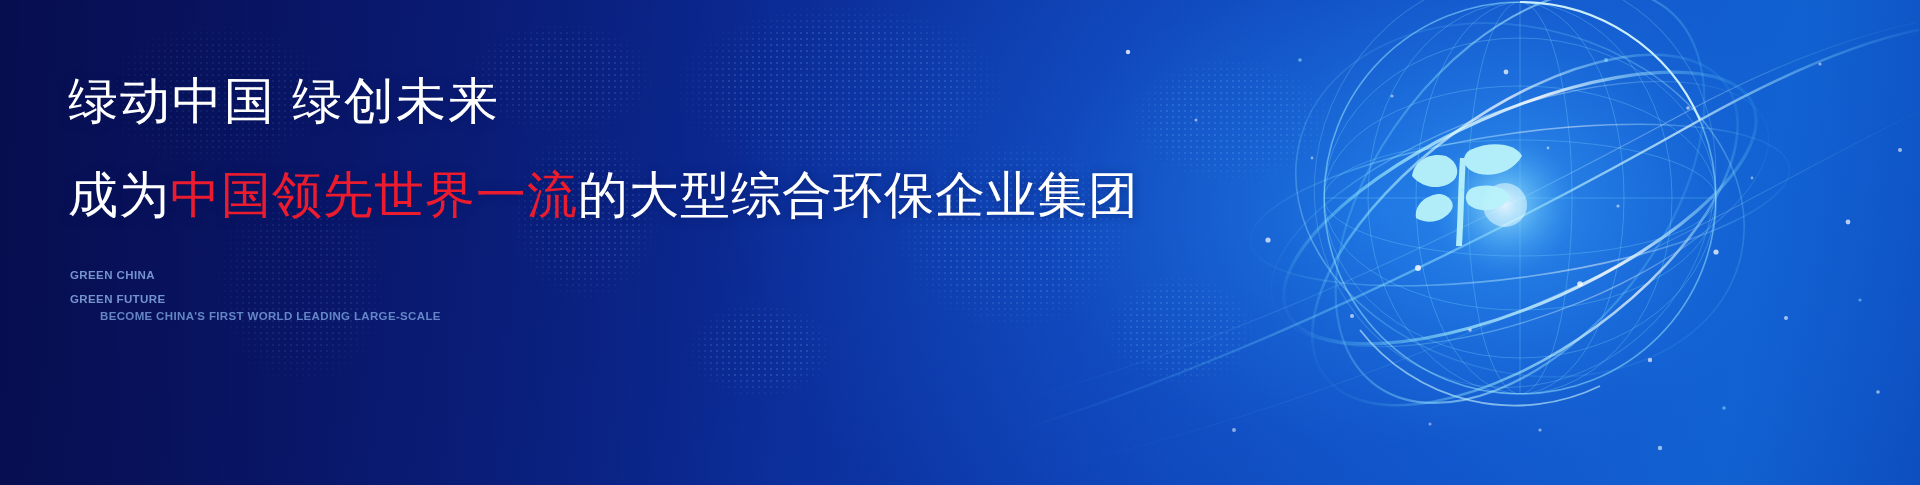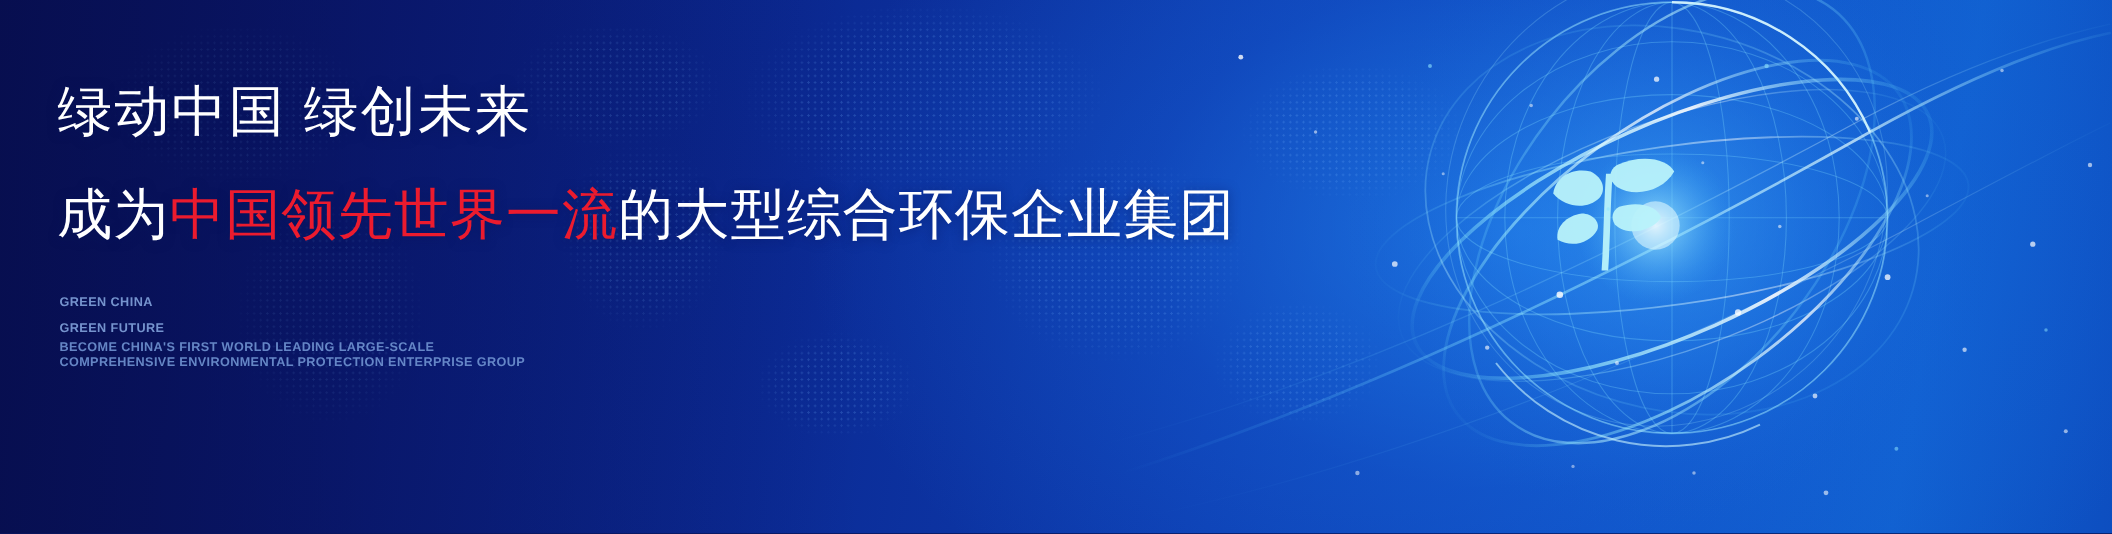--- a/index.html
+++ b/index.html
@@ -68,21 +68,21 @@
     position:absolute; left:0; top:0; width:780px; height:100%;
     background:linear-gradient(90deg, rgba(6,12,70,0.72) 0%, rgba(8,16,85,0.42) 45%, rgba(8,20,95,0) 100%);
     pointer-events:none;
   }
 
   
   .globe-art { position:absolute; right:0; top:0; width:920px; height:485px; pointer-events:none; }
   .globe-art svg { display:block; width:100%; height:100%; }
 
   
-  .copy { position:absolute; left:52px; top:0; width:1000px; height:378px;text-decoration:underline; }
+  .copy { position:absolute; left:68px; top:0; width:1000px; height:378px;text-decoration:underline; }
 
   .headline-1 {
     position:absolute; left:0; top:76px;
     font-size:50px; line-height:1;
     font-weight:300;
     color:#ffffff;
     letter-spacing:2px;
     white-space:nowrap;
     text-shadow:0 1px 10px rgba(5,20,90,0.55);
   }
@@ -111,21 +111,21 @@
 
   .blurb {
     position:absolute; left:2px; top:310px;
     font-size:11.5px;
     font-weight:700;
     line-height:13.5px;
     letter-spacing:0.35px;
     color:#7296d4;
     opacity:0.88;
   }
-  .blurb div { white-space:nowrap; }
+  .blurb div { white-space:nowrap;margin-left:30px; }
 </style>
 </head>
 <body>
 
 <div class="banner">
 
   <div class="map-dots"></div>
   <div class="left-shade"></div>
 
   <div class="globe-art">
@@ -253,17 +253,16 @@
       <span>成为</span><span class="hl-red">中国领先世界一流</span><span>的大型综合环保企业集团</span>
     </div>
 
     <div class="tagline">
       <div>GREEN CHINA</div>
       <div>GREEN FUTURE</div>
     </div>
 
     <div class="blurb">
       <div>BECOME CHINA'S FIRST WORLD LEADING LARGE-SCALE</div>
-      <div>COMPREHENSIVE ENVIRONMENTAL PROTECTION ENTERPRISE GROUP</div>
     </div>
 
   </div>
 </div>
 
 </body></html>

